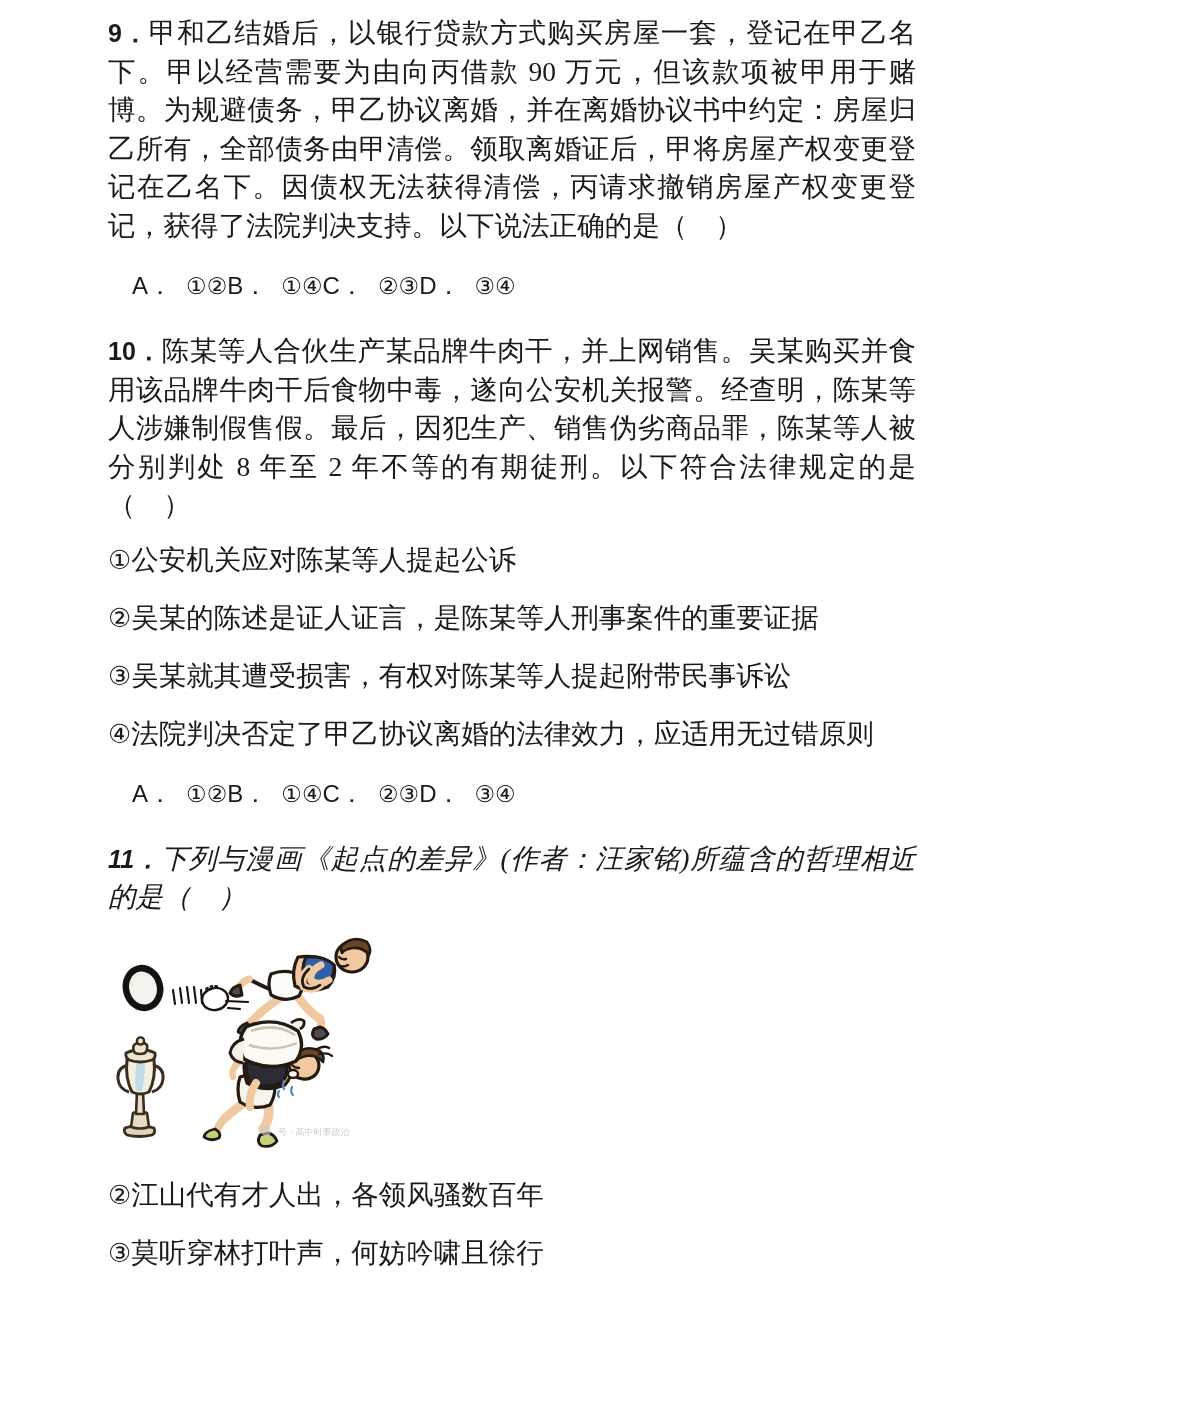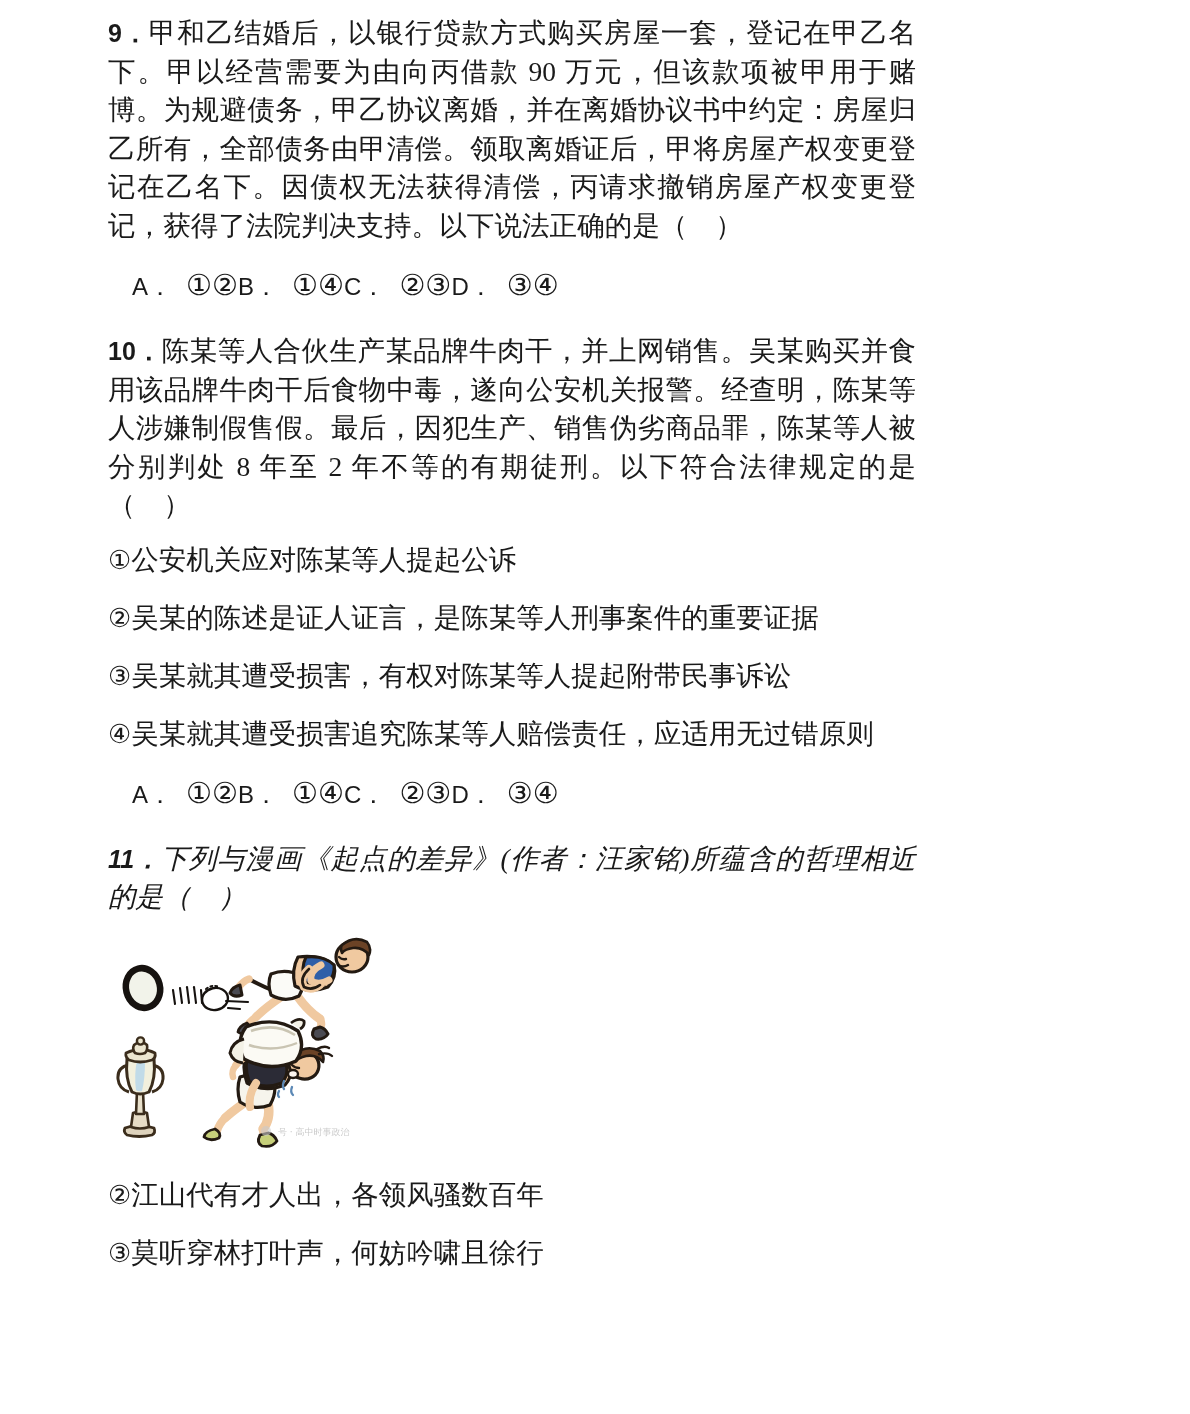--- a/index.html
+++ b/index.html
@@ -64,21 +64,21 @@
     margin-top: 22px;
     padding-left: 24px;
     font-size: 27px;
     line-height: 36px;
     white-space: nowrap;
   }
   .abcd .lbl {
     font-family: "Liberation Sans", "DejaVu Sans", sans-serif;
     font-size: 24px;
   }
-  .abcd .circnum { font-size: 29px; }
+  .abcd .circnum { font-size: 23px; font-family: Liberation Serif, serif; }
   .abcd .grp { margin-right: 0; }
   .abcd .gap { display: inline-block; width: 14px; }
 
   
   .cartoon-wrap {
     margin-top: 18px;
     margin-left: 8px;
     text-align: center;
   }
   .cartoon {
@@ -100,21 +100,21 @@
 
 
   <p class="abcd"><span class="grp"><span class="lbl">A．</span><span class="gap"></span><span class="circnum">①②</span></span><span class="grp"><span class="lbl">B．</span><span class="gap"></span><span class="circnum">①④</span></span><span class="grp"><span class="lbl">C．</span><span class="gap"></span><span class="circnum">②③</span></span><span class="grp"><span class="lbl">D．</span><span class="gap"></span><span class="circnum">③④</span></span></p>
 
   <p class="stem q10"><span class="qnum">10</span><span class="qnum">．</span><span>陈某等人合伙生产某品牌牛肉干，并上网销售。吴某购买并食用该品牌牛肉干后食物中毒，遂向公安机关报警。经查明，陈某等人涉嫌制假售假。最后，因犯生产、销售伪劣商品罪，陈某等人被分别判处 8 年至 2 年不等的有期徒刑。以下符合法律规定的是（　）</span></p>
 
   <div class="opt-list">
     <p class="opt"><span class="circnum">①</span><span>公安机关应对陈某等人提起公诉</span></p>
     <p class="opt"><span class="circnum">②</span><span>吴某的陈述是证人证言，是陈某等人刑事案件的重要证据</span></p>
     <p class="opt"><span class="circnum">③</span><span>吴某就其遭受损害，有权对陈某等人提起附带民事诉讼</span></p>
-    <p class="opt"><span class="circnum">④</span><span>吴某就其遭受损害追究陈某等人赔偿责任，应适用无过错原则</span></p>
+    <p class="opt"><span class="circnum">④</span><span>法院判决否定了甲乙协议离婚的法律效力，应适用无过错原则</span></p>
   </div>
 
   <p class="abcd"><span class="grp"><span class="lbl">A．</span><span class="gap"></span><span class="circnum">①②</span></span><span class="grp"><span class="lbl">B．</span><span class="gap"></span><span class="circnum">①④</span></span><span class="grp"><span class="lbl">C．</span><span class="gap"></span><span class="circnum">②③</span></span><span class="grp"><span class="lbl">D．</span><span class="gap"></span><span class="circnum">③④</span></span></p>
 
   <p class="stem q11"><span class="qnum">11</span><span class="qnum">．</span><span>下列与漫画《起点的差异》(作者：汪家铭)所蕴含的哲理相近的是（　）</span></p>
 
   <div class="cartoon-wrap">
     <svg class="cartoon" width="300" height="215" viewBox="0 0 300 215">
 
       <g>

